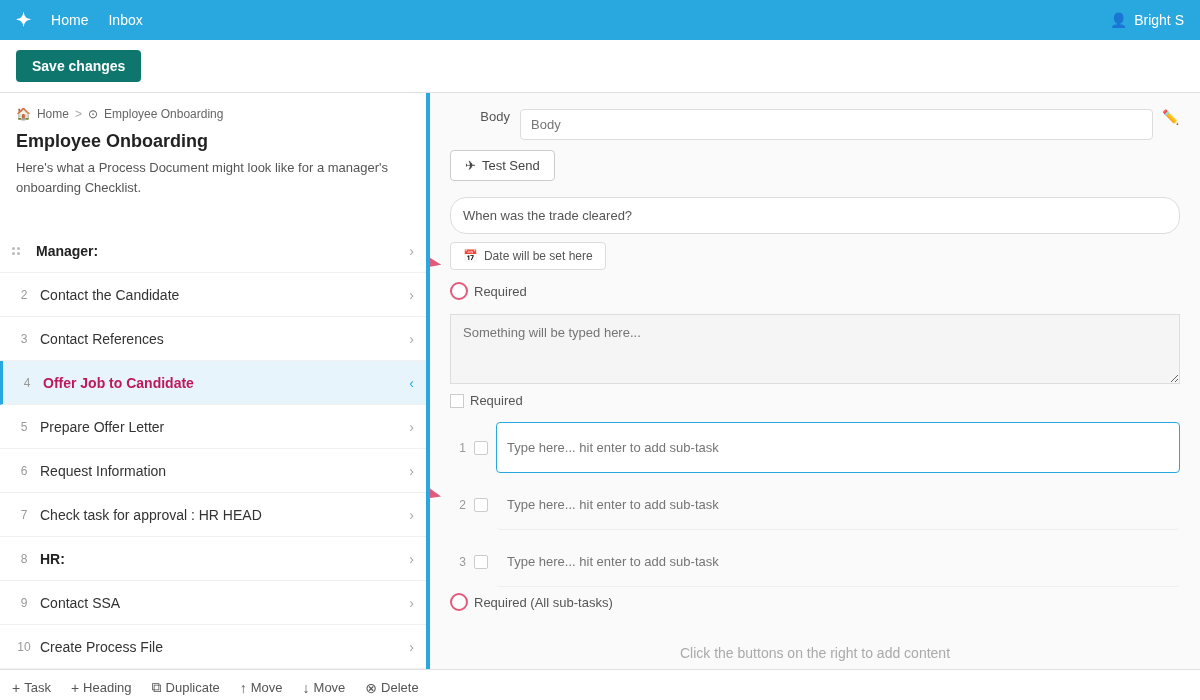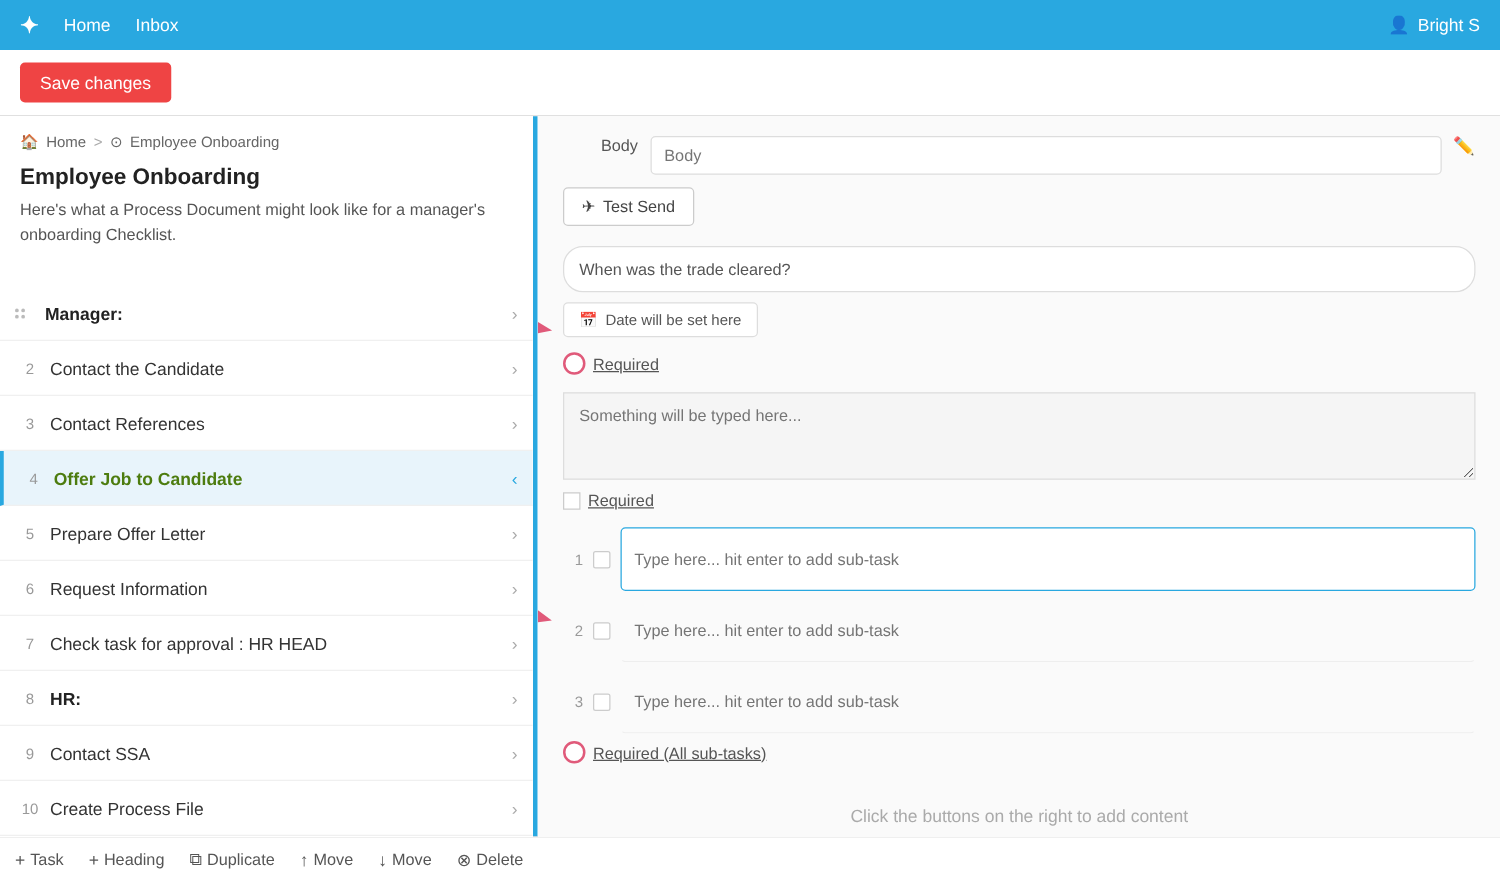--- a/index.html
+++ b/index.html
@@ -21,28 +21,28 @@
 
     
     .toolbar {
       background: #fff;
       padding: 10px 16px;
       border-bottom: 1px solid #e0e0e0;
       display: flex;
       align-items: center;
     }
     .btn-save {
-      background: #ef4444;
+      background: #0f766e;
       color: #fff;
       border: none;
       border-radius: 4px;
       padding: 8px 16px;
       font-size: 14px;
       cursor: pointer;
-      font-weight: 400;
+      font-weight: 700;
     }
 
     
     .main-layout {
       display: flex;
       height: calc(700px - 40px - 48px - 36px);
     }
 
     
     .sidebar {
@@ -85,21 +85,21 @@
     .task-item {
       display: flex;
       align-items: center;
       padding: 0 12px;
       height: 44px;
       border-bottom: 1px solid #f0f0f0;
       cursor: pointer;
       position: relative;
     }
     .task-item.active { background: #e8f4fb; border-left: 3px solid #29a8e0; }
-    .task-item.active .task-name { color: #4d7c0f; font-weight: 600; }
+    .task-item.active .task-name { color: #be185d; font-weight: 600; }
     .task-num {
       width: 24px;
       min-width: 24px;
       font-size: 12px;
       color: #999;
       text-align: center;
     }
     .task-drag {
       width: 16px;
       min-width: 16px;
@@ -188,21 +188,20 @@
       margin-bottom: 6px;
     }
 
     .required-row {
       display: flex;
       align-items: center;
       gap: 6px;
       margin-bottom: 14px;
       font-size: 13px;
       color: #555;
-      text-decoration: underline;
     }
     .required-circle {
       width: 18px;
       height: 18px;
       border-radius: 50%;
       border: 2px solid #e05a7a;
       background: #fff;
       display: inline-block;
       cursor: pointer;
       position: relative;

